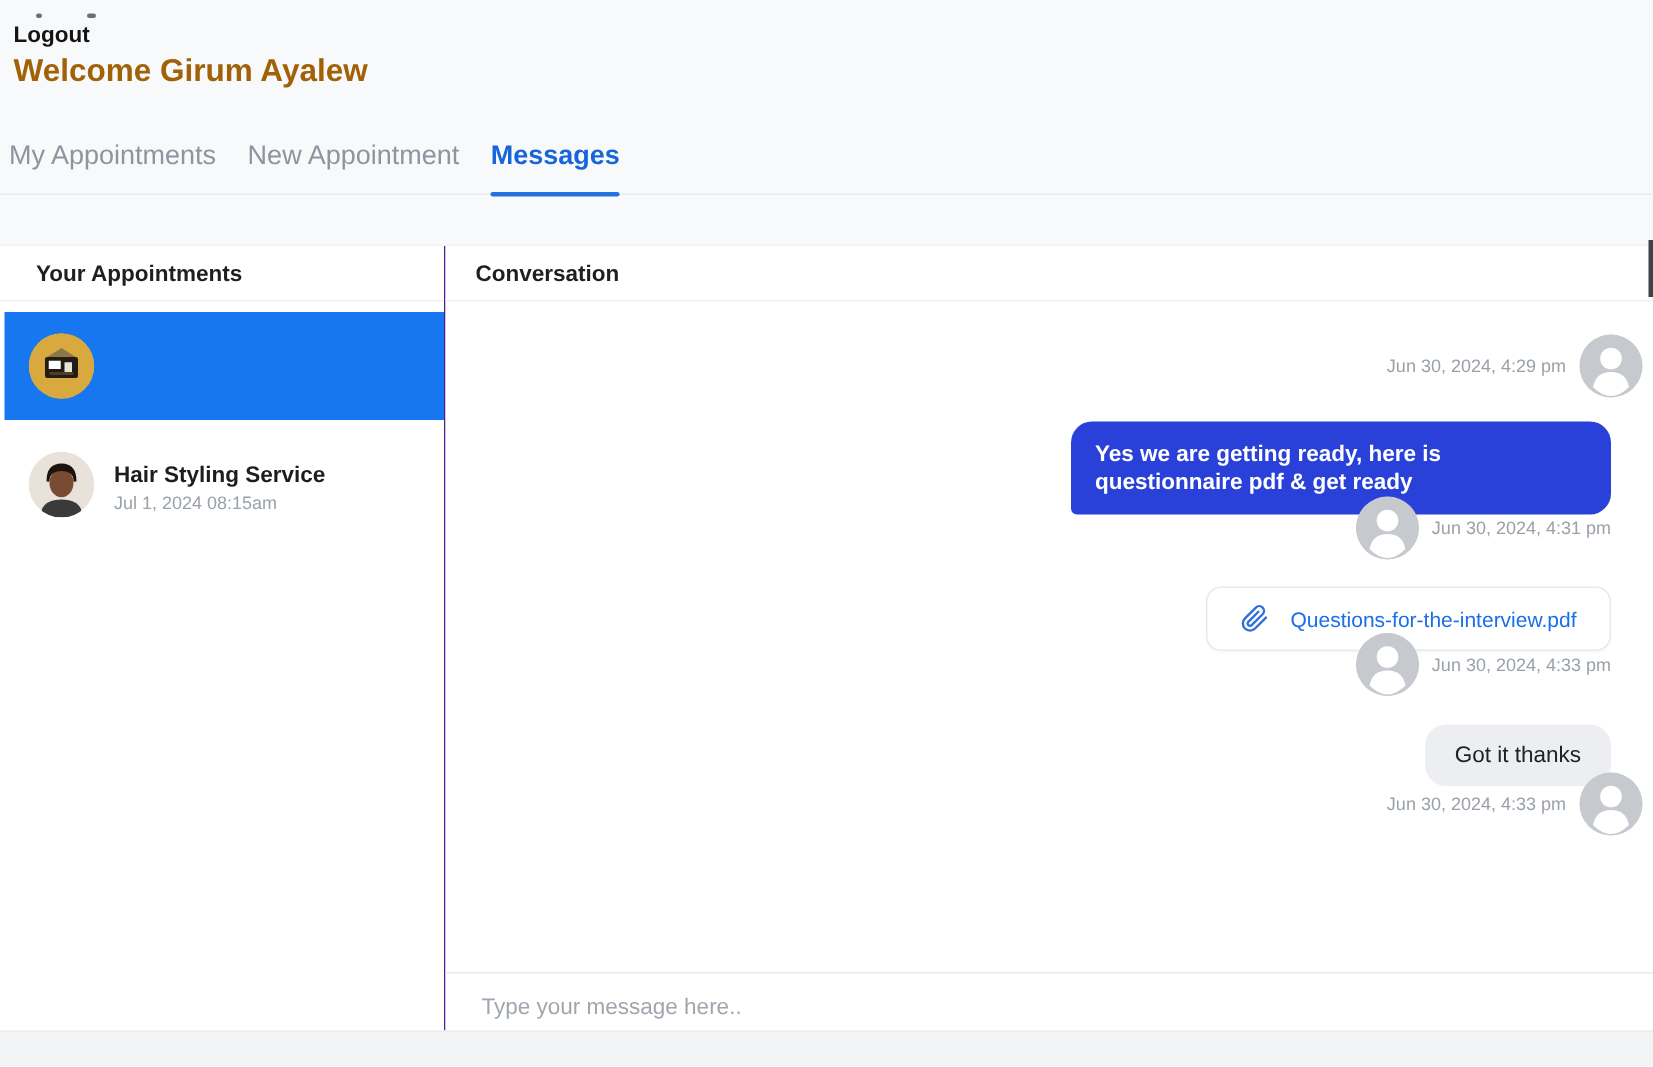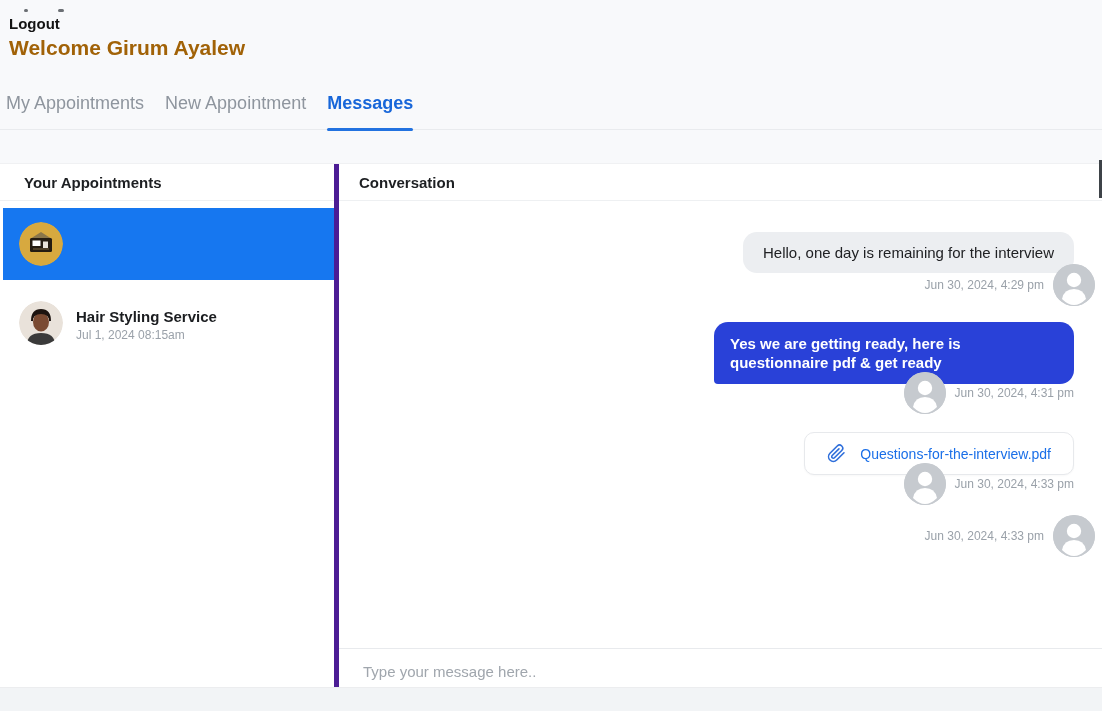--- a/index.html
+++ b/index.html
@@ -17,21 +17,21 @@
   .welcome { font-size:21px; font-weight:700; color:#a16207; margin-top:3px; }
 
   
   .tabs { display:flex; gap:21px; margin-top:33px; padding-left:6px; border-bottom:1px solid #e9ebee; }
   .tab { font-size:18px; color:#8e959e; padding-bottom:15px; cursor:pointer; position:relative; }
   .tab.active { color:#1766d9; font-weight:700; }
   .tab.active::after { content:""; position:absolute; left:0; right:0; bottom:-2px; height:3px; background:#2272e0; border-radius:2px; }
 
   
   .main { position:absolute; top:163px; left:0; right:0; bottom:24px; display:flex; background:#fff; border-top:1px solid #f0f1f3; }
-  .sidebar { width:339px; border-right:5px solid #4c1d95; background:#fff; }
+  .sidebar { width:297px; border-right:1px solid #4c1d95; background:#fff; }
   .panel-hd { padding:10px 24px 9px; font-size:15px; font-weight:700; color:#1d1f22; border-bottom:1px solid #eef0f2; }
   .convo-panel .panel-hd { padding-left:20px; }
 
   .appt-item { display:flex; gap:13px; align-items:flex-start; padding:14px 12px 14px 19px; margin-top:7px; cursor:pointer; }
   .appt-item.selected { background:#1677f0; margin-left:3px; padding-left:16px; }
   .appt-avatar { width:44px; height:44px; border-radius:50%; flex:0 0 44px; overflow:hidden; }
   .appt-name { font-size:15px; font-weight:700; line-height:19px; padding-top:6px; }
   .appt-item.selected .appt-name { color:#ffffff; }
   .appt-item .appt-name { color:#1b1d20; }
   .appt-date { font-size:11px; margin-top:2px; }
@@ -122,21 +122,20 @@
         </div>
       </div>
     </div>
 
     <div class="convo-panel">
       <div class="panel-hd">Conversation</div>
 
       <div class="chat">
 
         <div class="msg right m1">
-          <div class="bubble gray">Hello, one day is remaining for the interview</div>
           <div class="meta">
             <span class="time">Jun 30, 2024, 4:29 pm</span>
             <span class="avatar">
               <svg width="42" height="42" viewBox="0 0 42 42">
                 <circle cx="21" cy="21" r="21" fill="#c6cacf"></circle>
                 <circle cx="21" cy="16" r="7.2" fill="#ffffff"></circle>
                 <path d="M21 25 Q31 25 33 35 Q27 41 21 41 Q15 41 9 35 Q11 25 21 25 Z" fill="#ffffff"></path>
               </svg>
             </span>
           </div>
@@ -171,20 +170,21 @@
                 <circle cx="21" cy="21" r="21" fill="#c6cacf"></circle>
                 <circle cx="21" cy="16" r="7.2" fill="#ffffff"></circle>
                 <path d="M21 25 Q31 25 33 35 Q27 41 21 41 Q15 41 9 35 Q11 25 21 25 Z" fill="#ffffff"></path>
               </svg>
             </span>
             <span class="time">Jun 30, 2024, 4:33 pm</span>
           </div>
         </div>
 
         <div class="msg right m4">
+          <div class="bubble gray">Got it thanks</div>
           <div class="meta">
             <span class="time">Jun 30, 2024, 4:33 pm</span>
             <span class="avatar">
               <svg width="42" height="42" viewBox="0 0 42 42">
                 <circle cx="21" cy="21" r="21" fill="#c6cacf"></circle>
                 <circle cx="21" cy="16" r="7.2" fill="#ffffff"></circle>
                 <path d="M21 25 Q31 25 33 35 Q27 41 21 41 Q15 41 9 35 Q11 25 21 25 Z" fill="#ffffff"></path>
               </svg>
             </span>
           </div>

